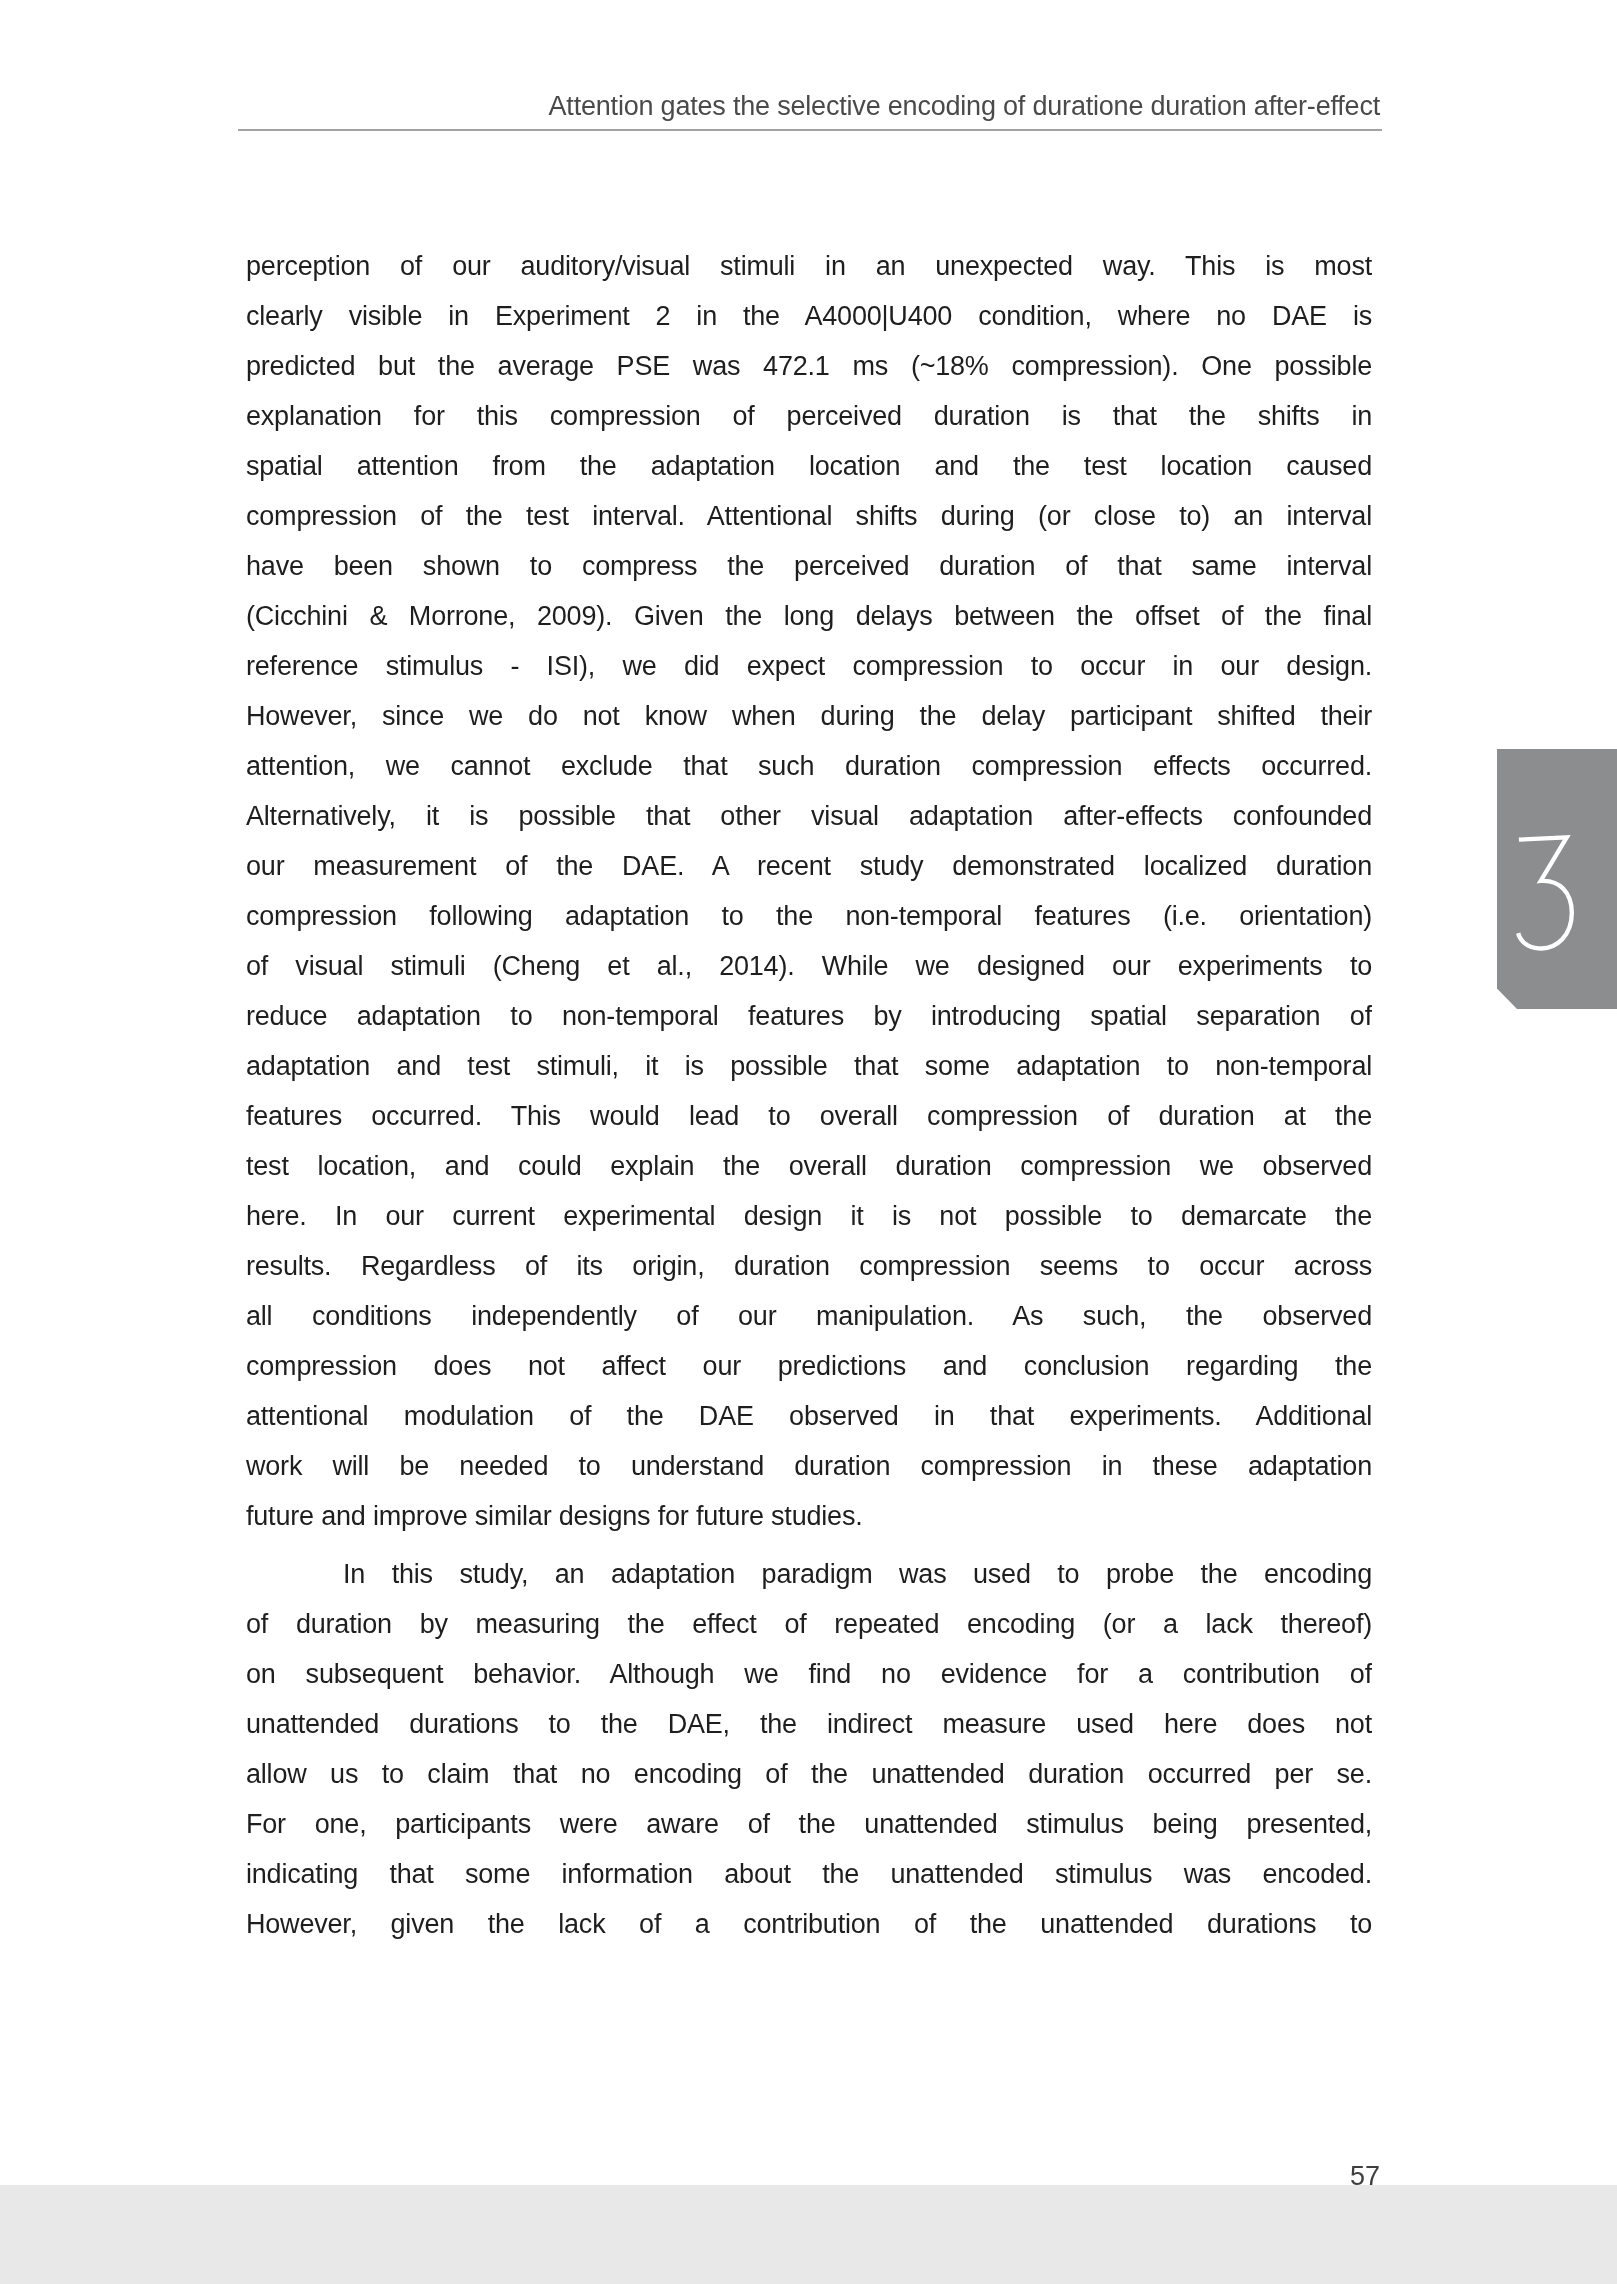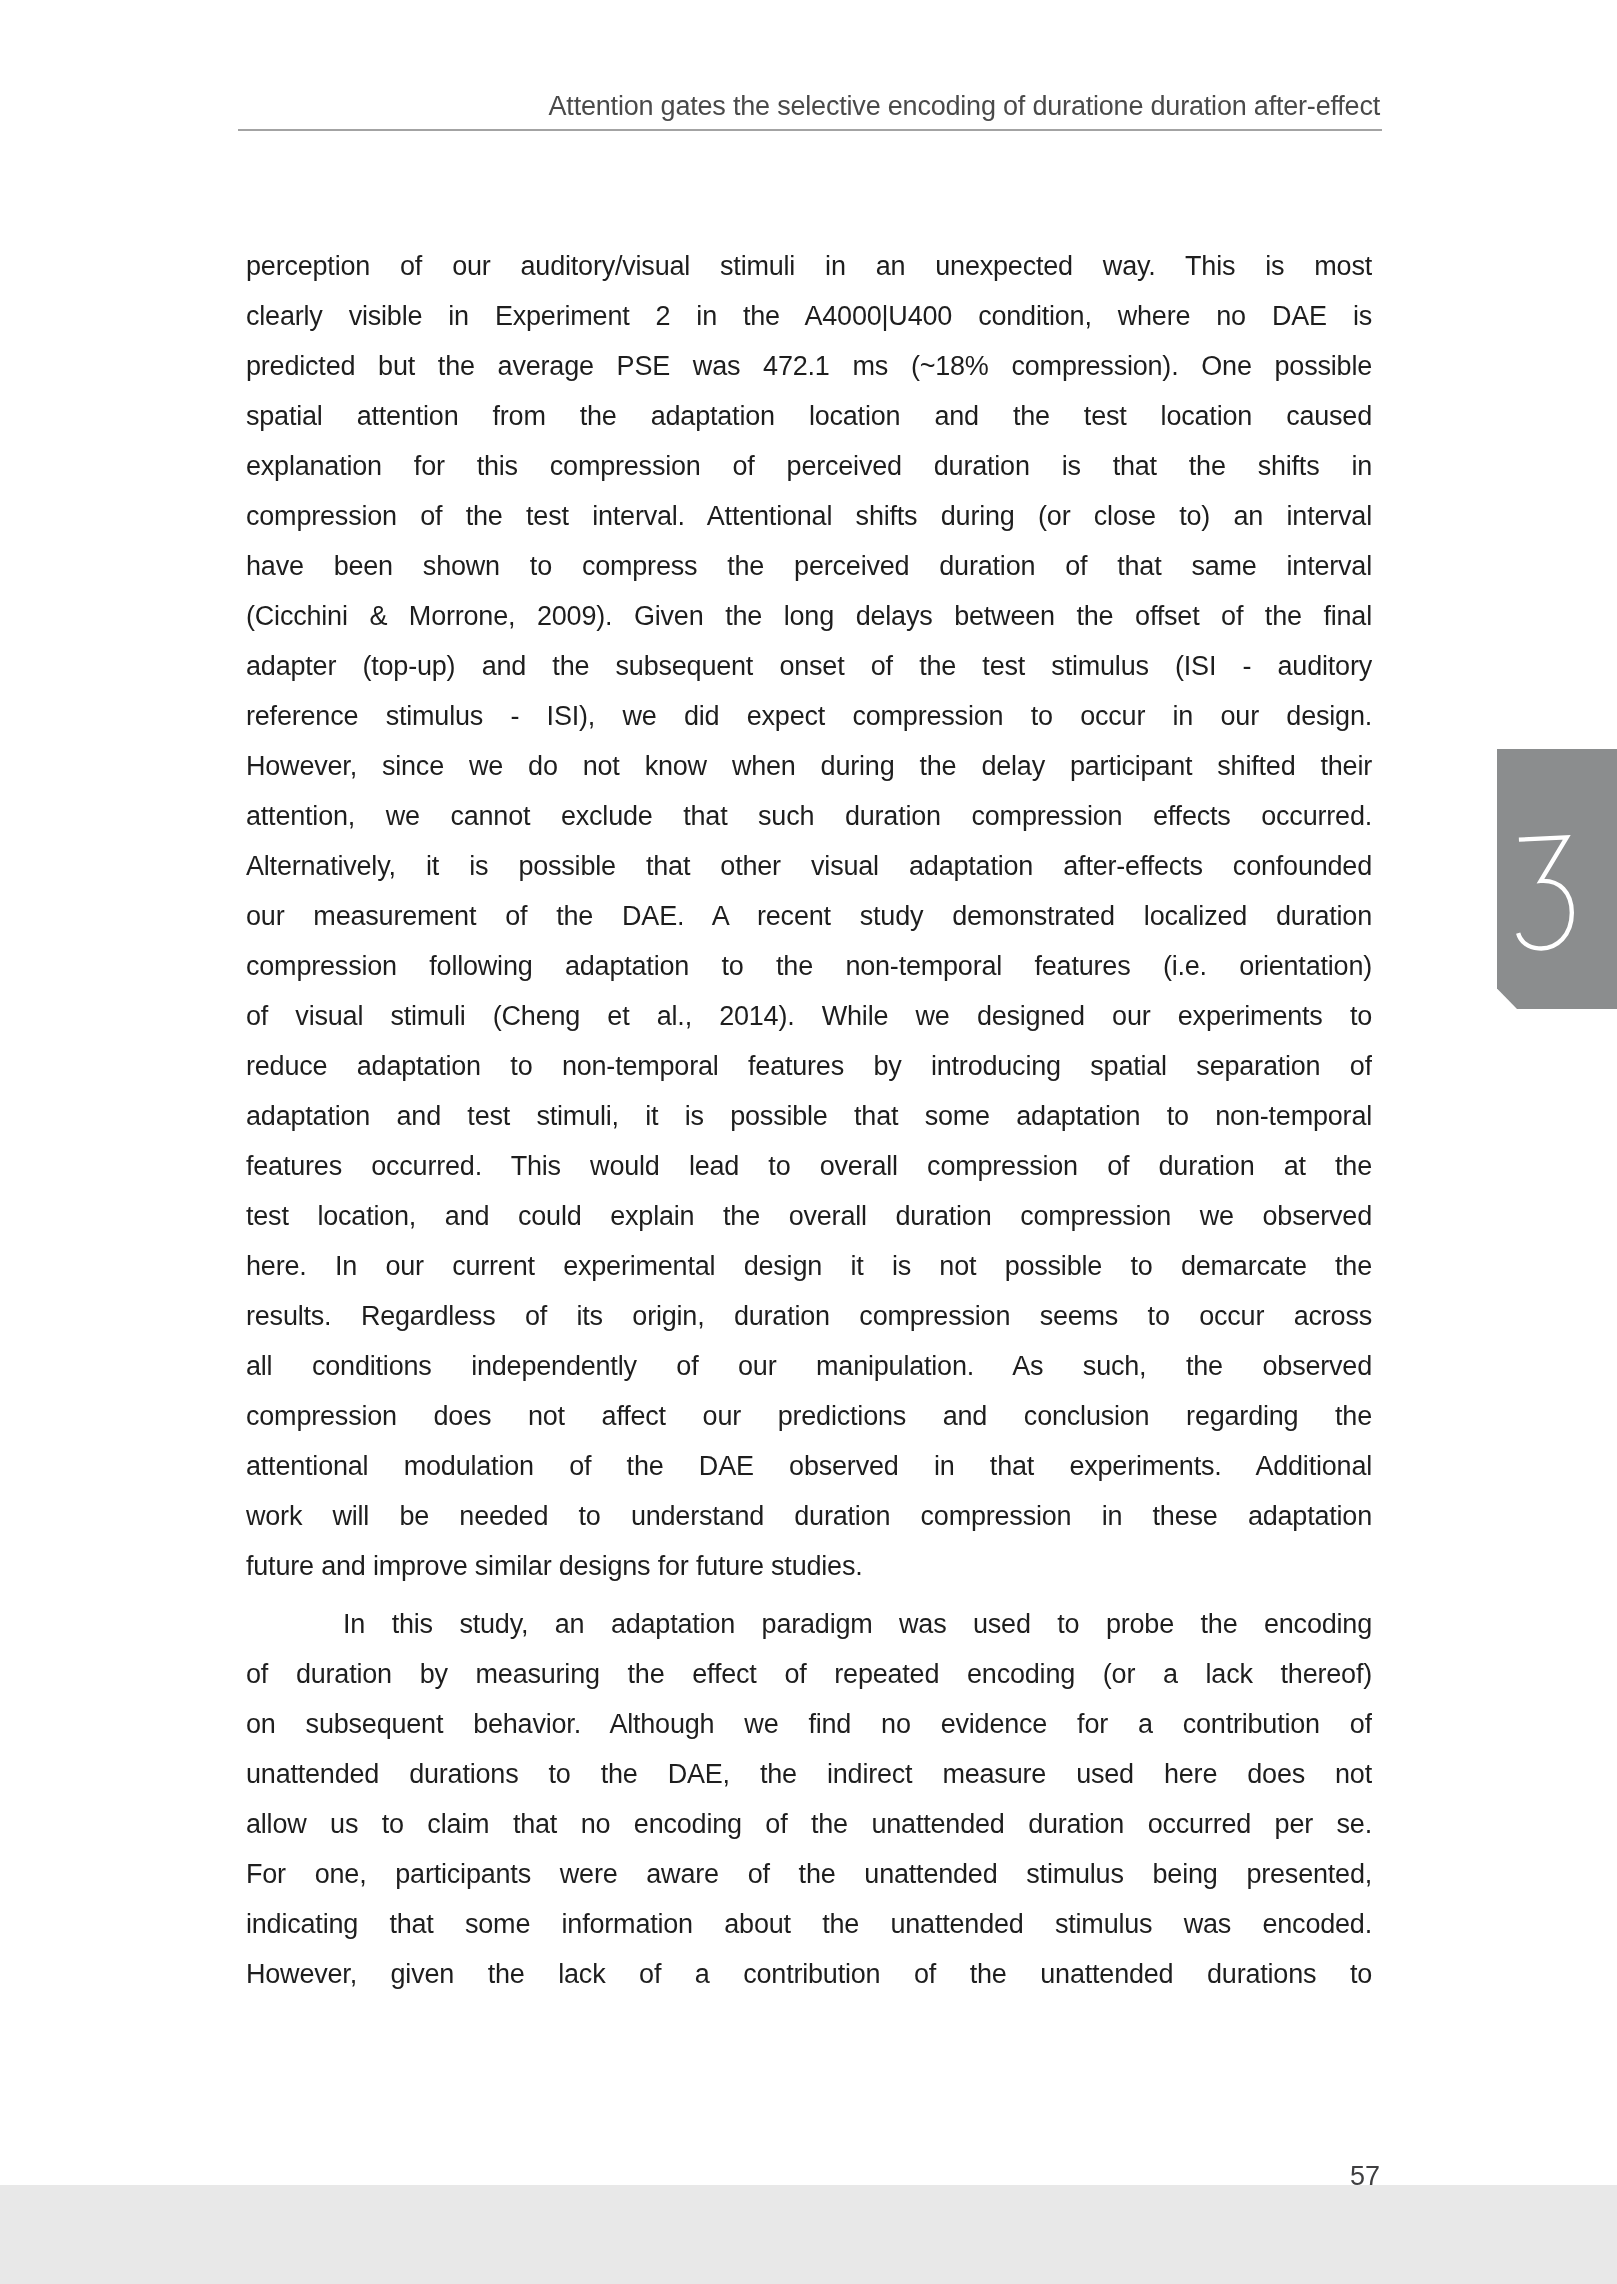--- a/index.html
+++ b/index.html
@@ -97,26 +97,25 @@
 
   <div class="header-title">Attention gates the selective encoding of duratione duration after-effect</div>
 
   <div class="header-rule"></div>
 
   <div class="body-text" id="body-text">
       <div class="paragraph">
         <div class="line">perception of our auditory/visual stimuli in an unexpected way. This is most</div>
         <div class="line">clearly visible in Experiment 2 in the A4000|U400 condition, where no DAE is</div>
         <div class="line">predicted but the average PSE was 472.1 ms (~18% compression). One possible</div>
+        <div class="line">explanation for this compression of perceived duration is that the shifts in</div>
         <div class="line">spatial attention from the adaptation location and the test location caused</div>
-        <div class="line">explanation for this compression of perceived duration is that the shifts in</div>
         <div class="line">compression of the test interval. Attentional shifts during (or close to) an interval</div>
         <div class="line">have been shown to compress the perceived duration of that same interval</div>
         <div class="line">(Cicchini &amp; Morrone, 2009). Given the long delays between the offset of the final</div>
-        <div class="line">adapter (top-up) and the subsequent onset of the test stimulus (ISI - auditory</div>
         <div class="line">reference stimulus - ISI), we did expect compression to occur in our design.</div>
         <div class="line">However, since we do not know when during the delay participant shifted their</div>
         <div class="line">attention, we cannot exclude that such duration compression effects occurred.</div>
         <div class="line">Alternatively, it is possible that other visual adaptation after-effects confounded</div>
         <div class="line">our measurement of the DAE. A recent study demonstrated localized duration</div>
         <div class="line">compression following adaptation to the non-temporal features (i.e. orientation)</div>
         <div class="line">of visual stimuli (Cheng et al., 2014). While we designed our experiments to</div>
         <div class="line">reduce adaptation to non-temporal features by introducing spatial separation of</div>
         <div class="line">adaptation and test stimuli, it is possible that some adaptation to non-temporal</div>
         <div class="line">features occurred. This would lead to overall compression of duration at the</div>

